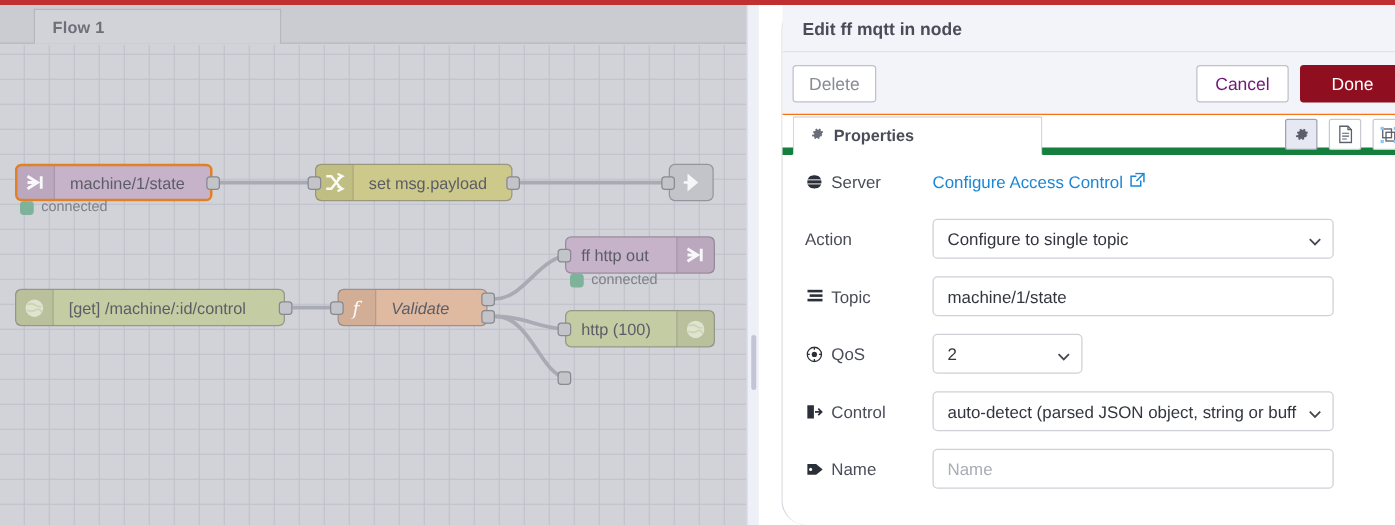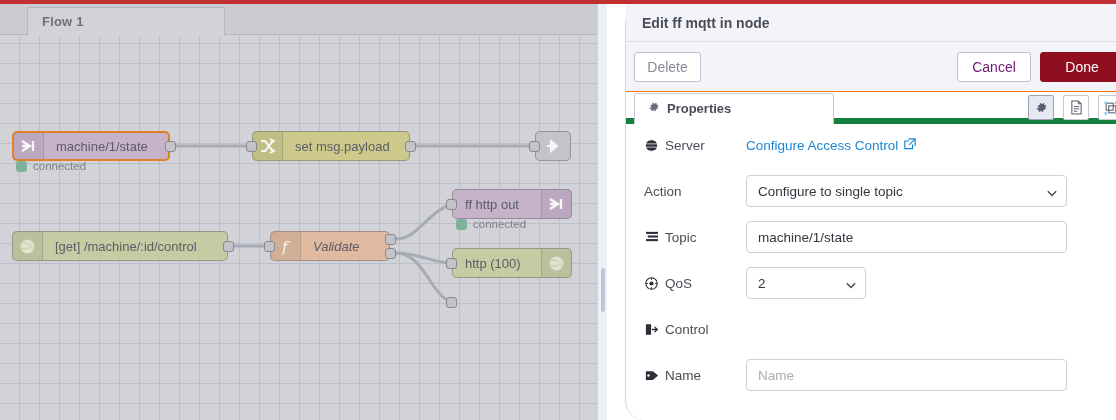--- a/index.html
+++ b/index.html
@@ -429,20 +429,28 @@
       <div class="row" style="top:188px;">
         <div class="lab">
           <span class="gi">
             <svg width="14" height="13" viewBox="0 0 16 14">
                 <path d="M1,1 h6 v12 h-6 z" fill="#2b2f38"></path>
                 <path d="M8,7 h6 M11,4 l3,3 l-3,3" stroke="#2b2f38" stroke-width="1.6" fill="none"></path>
               </svg>
           </span>
           <span>Control</span>
         </div>
+        <div class="sel" style="width:321px;">
+          <span>auto-detect (parsed JSON object, string or buff</span>
+          <span class="chev">
+            <svg width="10" height="10" viewBox="0 0 12 12">
+                <path d="M1,4 L6,9 L11,4" stroke="#45484f" stroke-width="1.7" fill="none"></path>
+              </svg>
+          </span>
+        </div>
       </div>
 
       <div class="row" style="top:234px;">
         <div class="lab">
           <span class="gi">
             <svg width="14" height="13" viewBox="0 0 16 14">
                 <path d="M1,2 h8 l6,5 l-6,5 h-8 z" fill="#2b2f38"></path>
                 <circle cx="4" cy="7" r="1.4" fill="#ffffff"></circle>
               </svg>
           </span>

